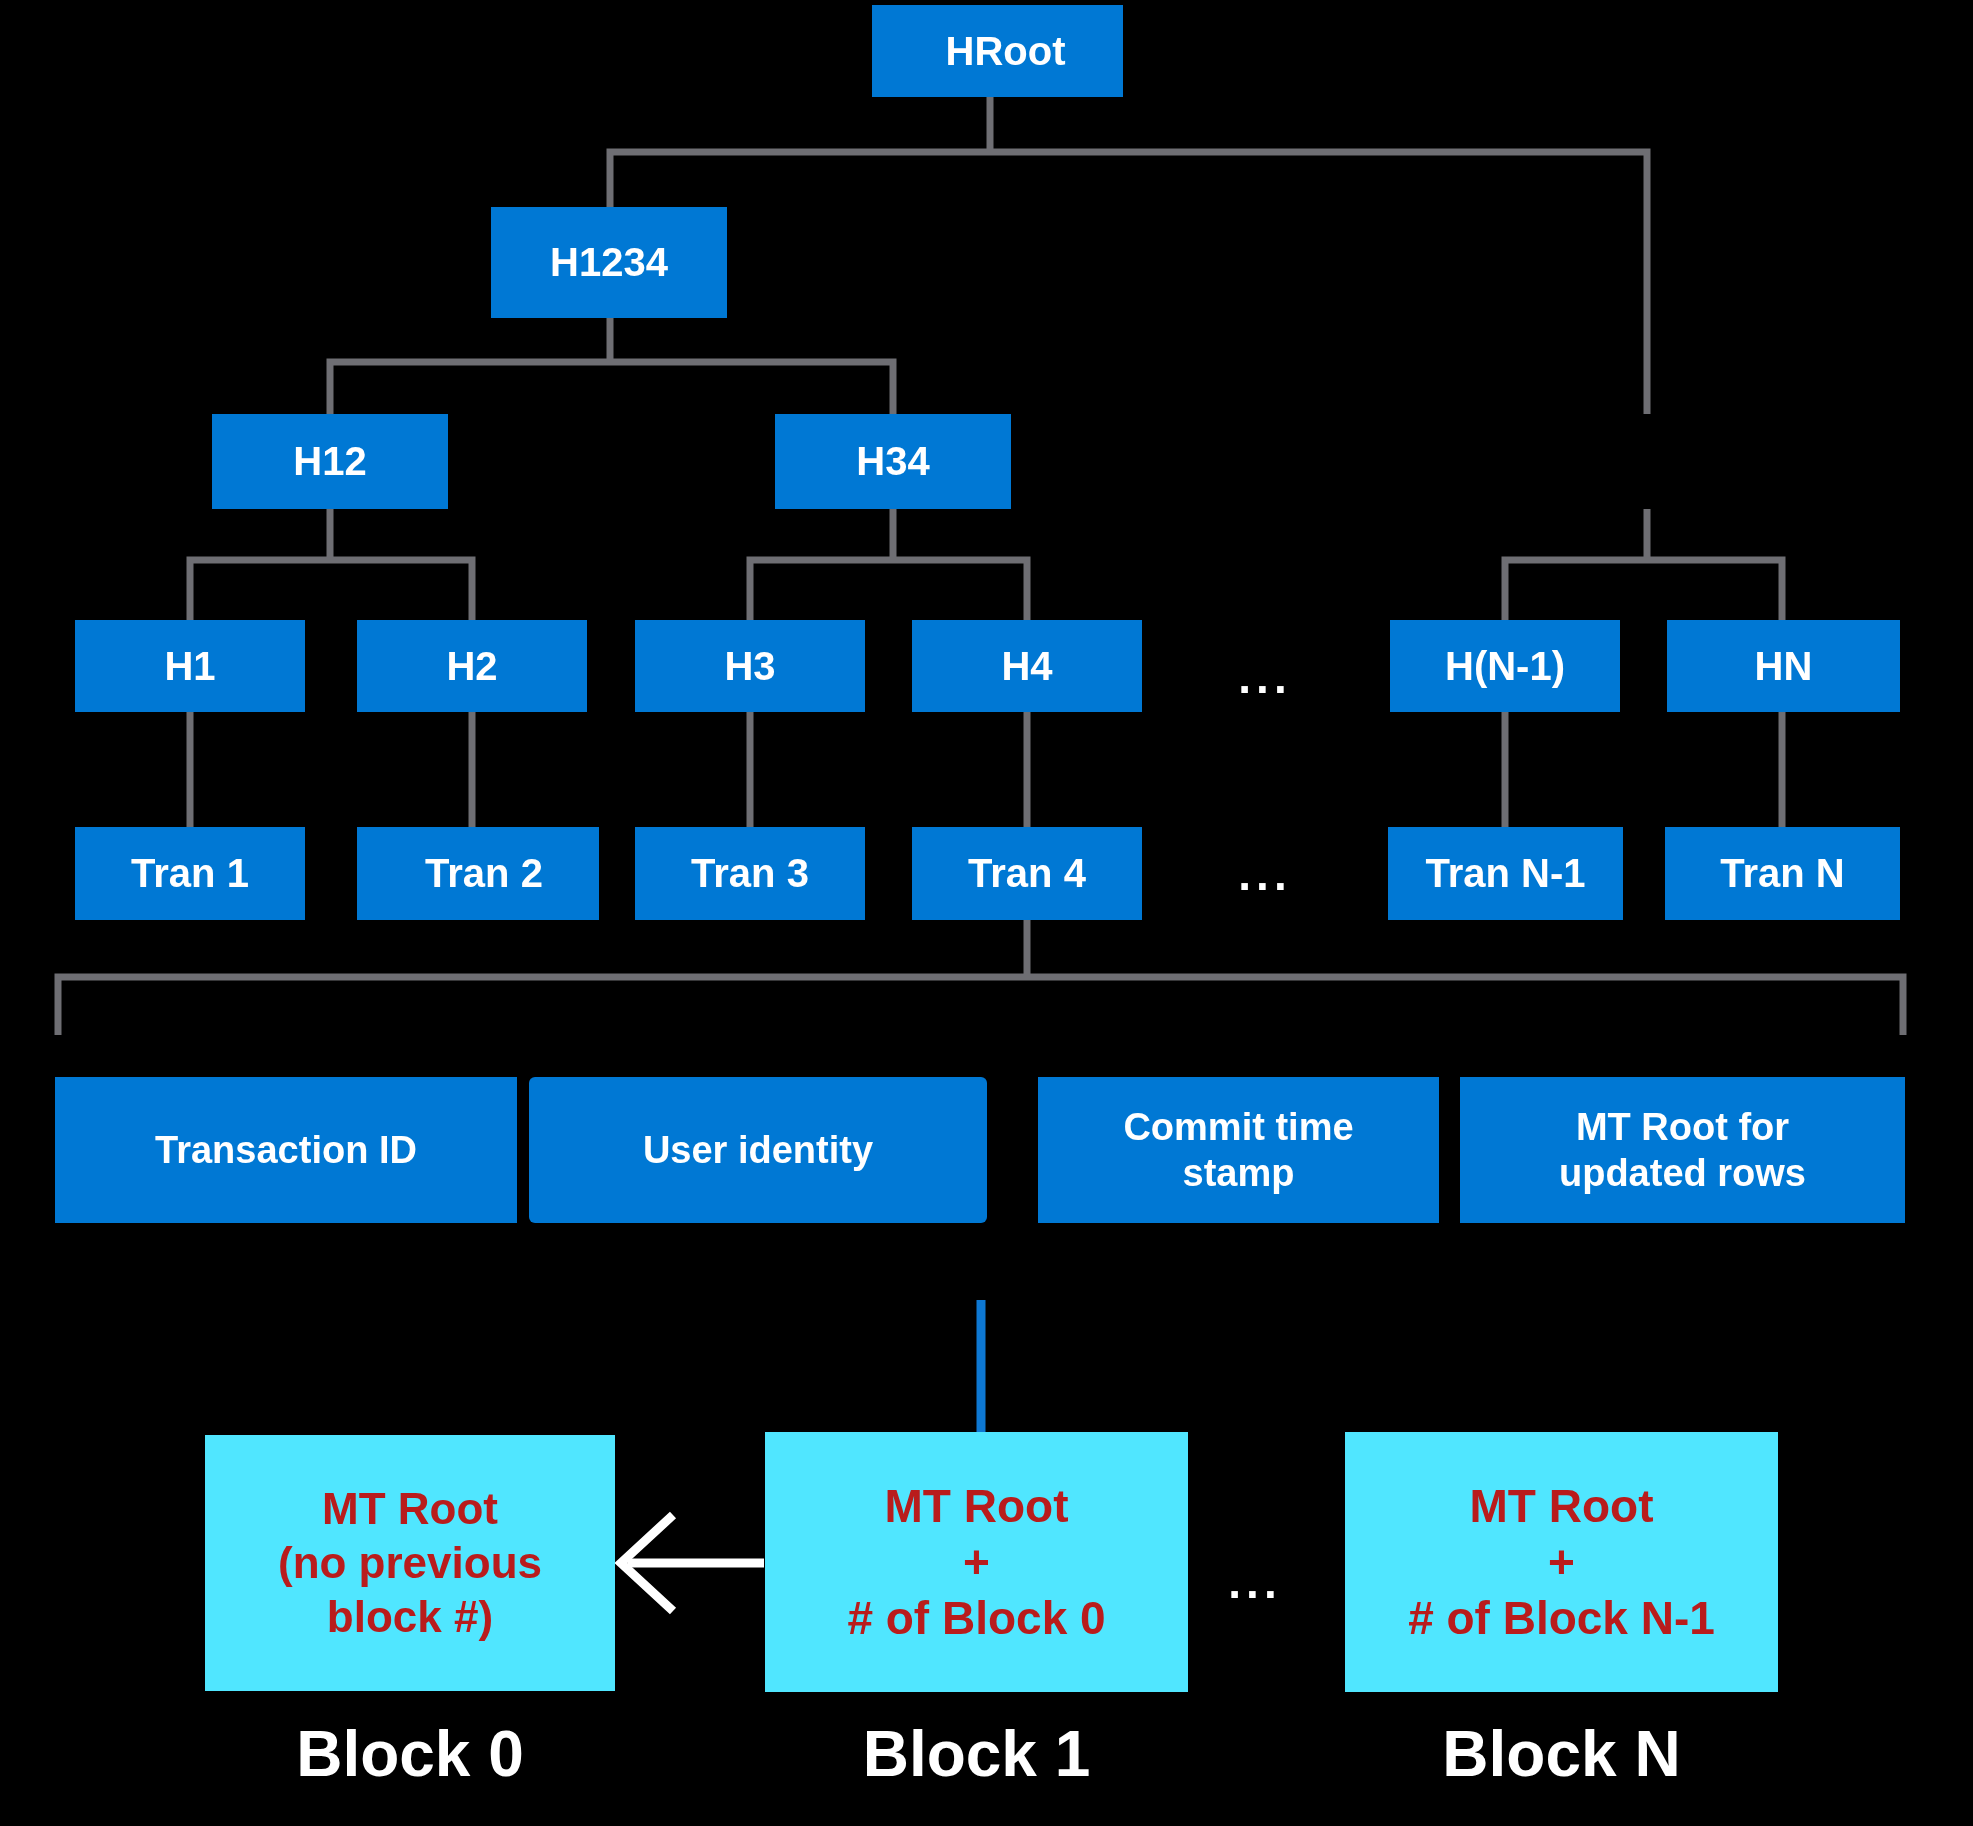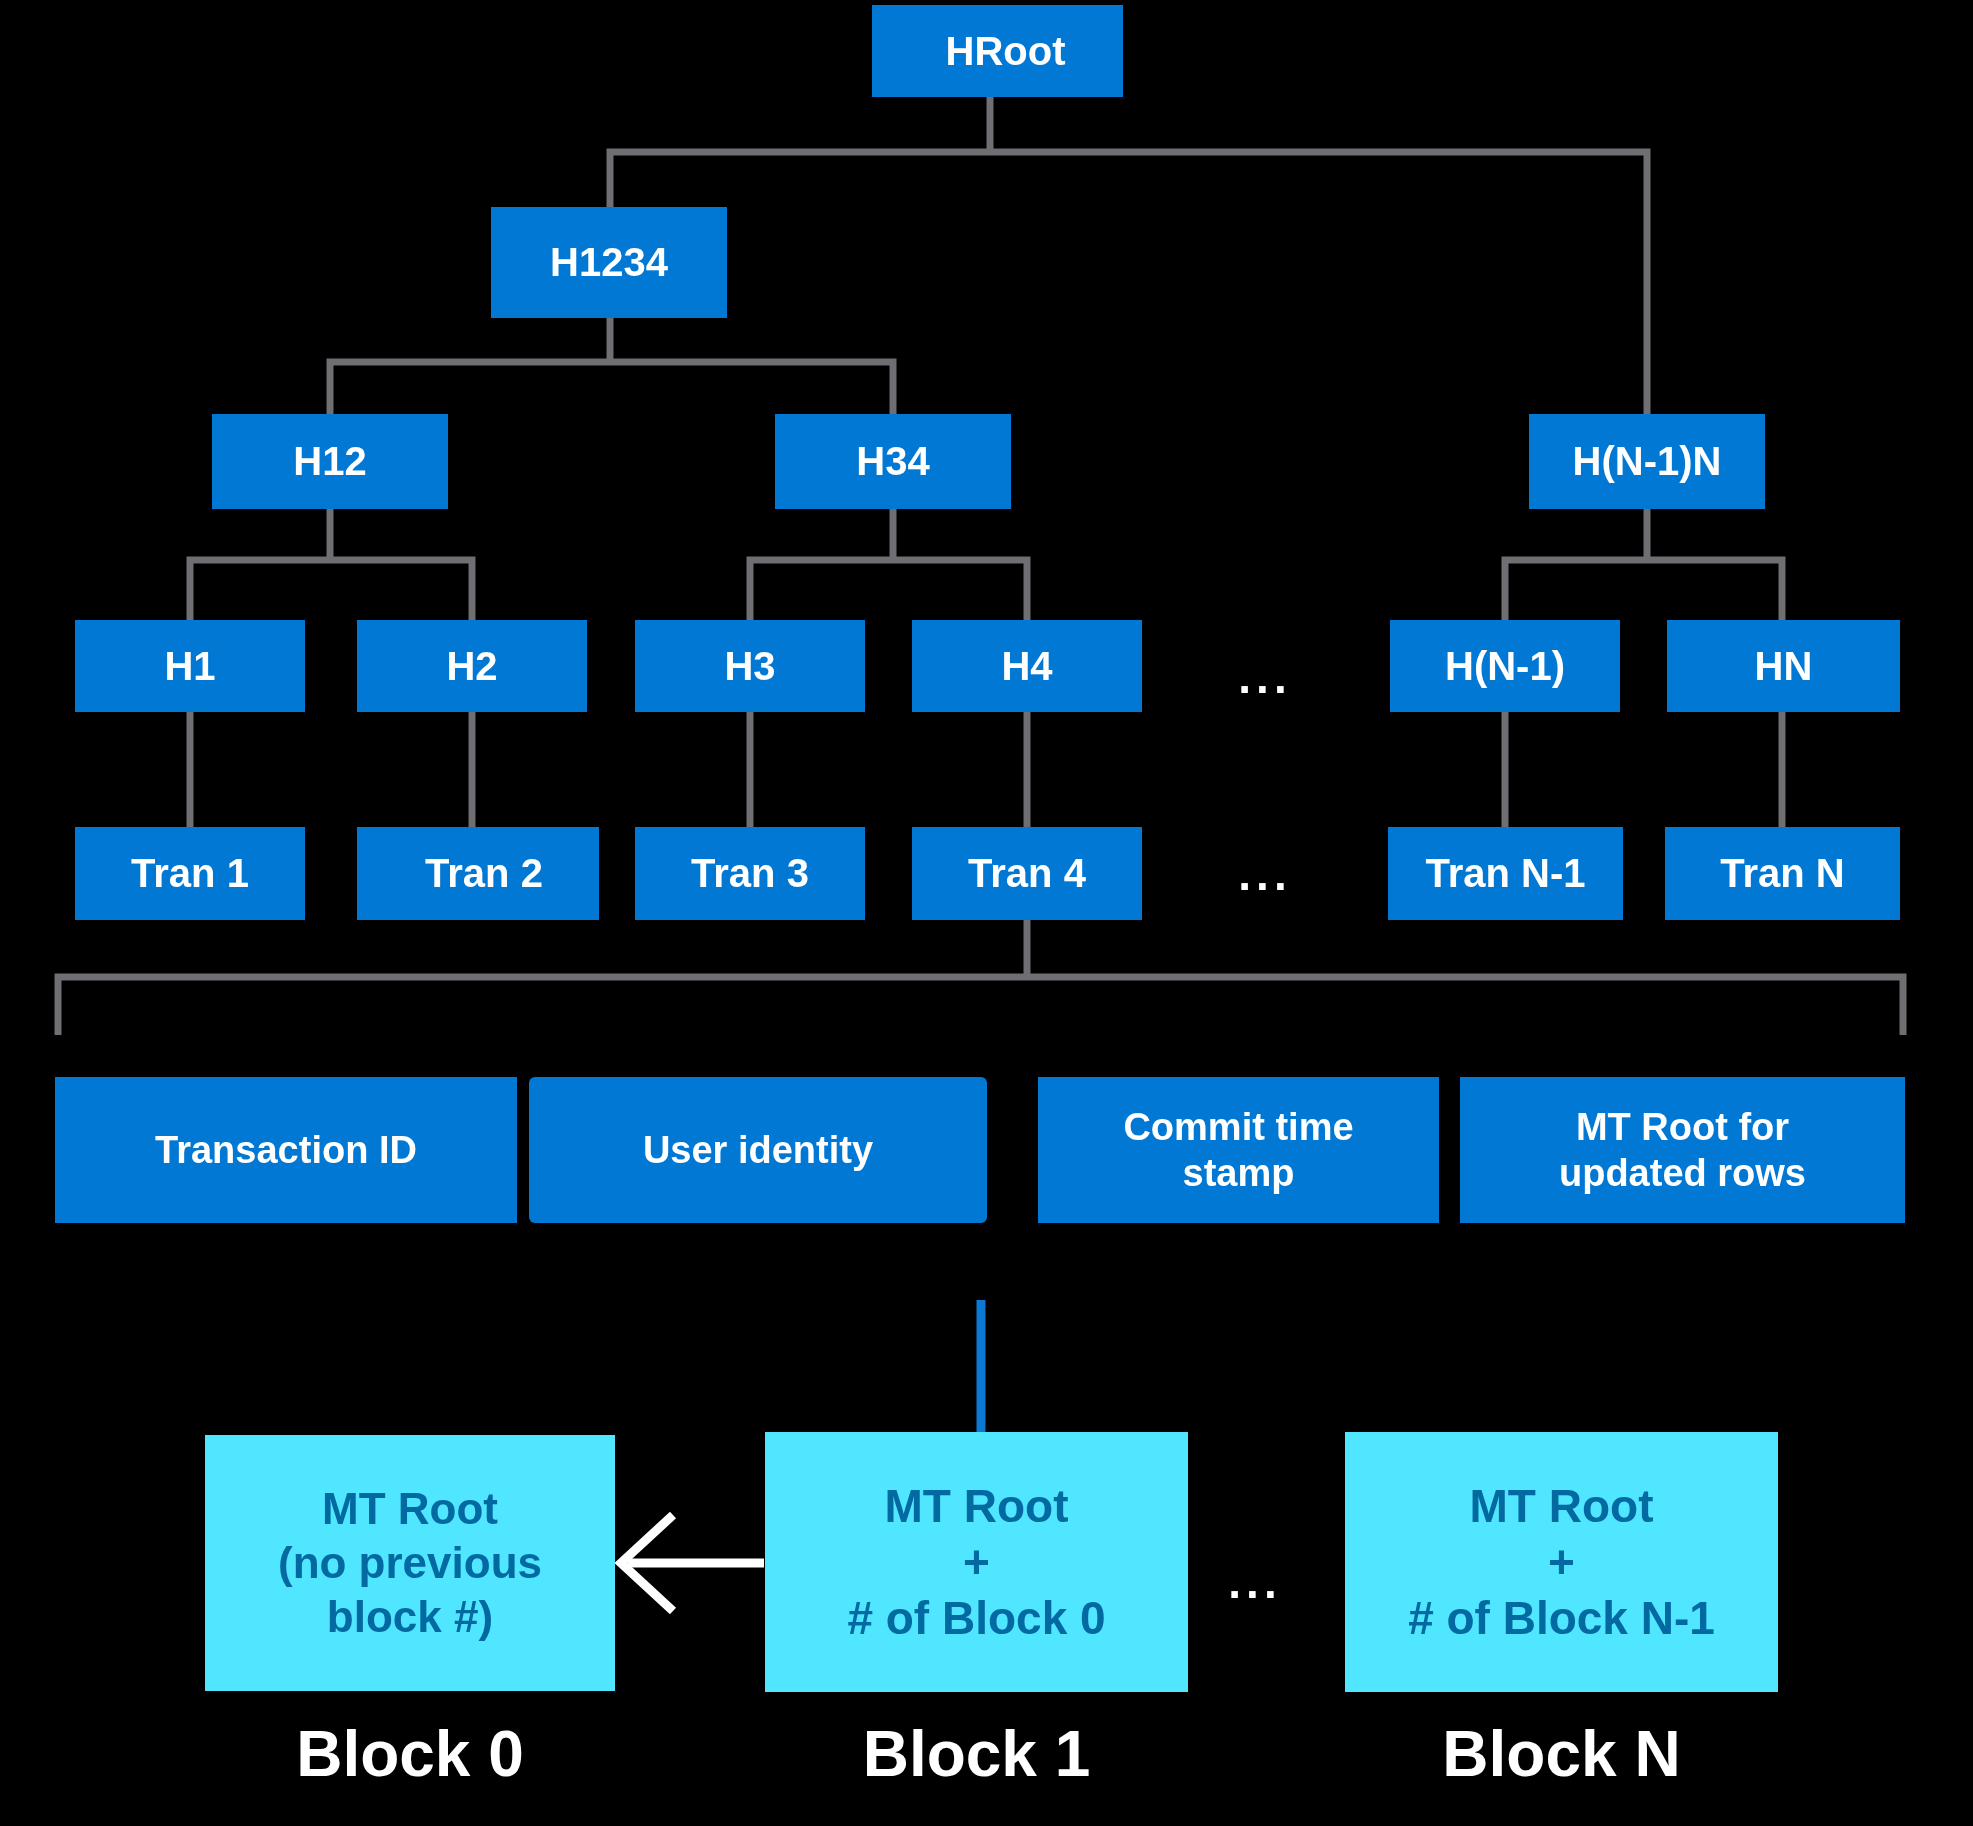--- a/index.html
+++ b/index.html
@@ -43,21 +43,21 @@
     font-weight: bold;
     font-size: 38px;
     line-height: 1.22;
     text-align: center;
     white-space: pre-line;
     z-index: 2;
   }
   .cyan {
     position: absolute;
     background: #50e6ff;
-    color: #0369a1;
+    color: #b91c1c;
     display: flex;
     align-items: center;
     justify-content: center;
     font-weight: bold;
     font-size: 46px;
     line-height: 1.22;
     text-align: center;
     white-space: pre-line;
     z-index: 2;
   }
@@ -109,21 +109,20 @@
     <g stroke="#ffffff" stroke-width="9" fill="none">
       <path d="M764 1563 H628"></path>
       <path d="M673 1515 L621 1563 L673 1611"></path>
     </g>
   </svg>
 
   <div class="node" style="left:872px; top:5px;   width:235px; height:92px;padding-left:16px;">HRoot</div>
   <div class="node" style="left:491px; top:207px; width:236px; height:111px;">H1234</div>
   <div class="node" style="left:212px; top:414px; width:236px; height:95px;">H12</div>
   <div class="node" style="left:775px; top:414px; width:236px; height:95px;">H34</div>
-  <div class="node" style="left:1529px;top:414px; width:236px; height:95px;">H(N-1)N</div>
 
   <div class="node" style="left:75px;  top:620px; width:230px; height:92px;">H1</div>
   <div class="node" style="left:357px; top:620px; width:230px; height:92px;">H2</div>
   <div class="node" style="left:635px; top:620px; width:230px; height:92px;">H3</div>
   <div class="node" style="left:912px; top:620px; width:230px; height:92px;">H4</div>
   <div class="node" style="left:1390px;top:620px; width:230px; height:92px;">H(N-1)</div>
   <div class="node" style="left:1667px;top:620px; width:233px; height:92px;">HN</div>
 
   <div class="dots" style="left:1190px; top:645px; width:150px; height:64px;">...</div>
 

